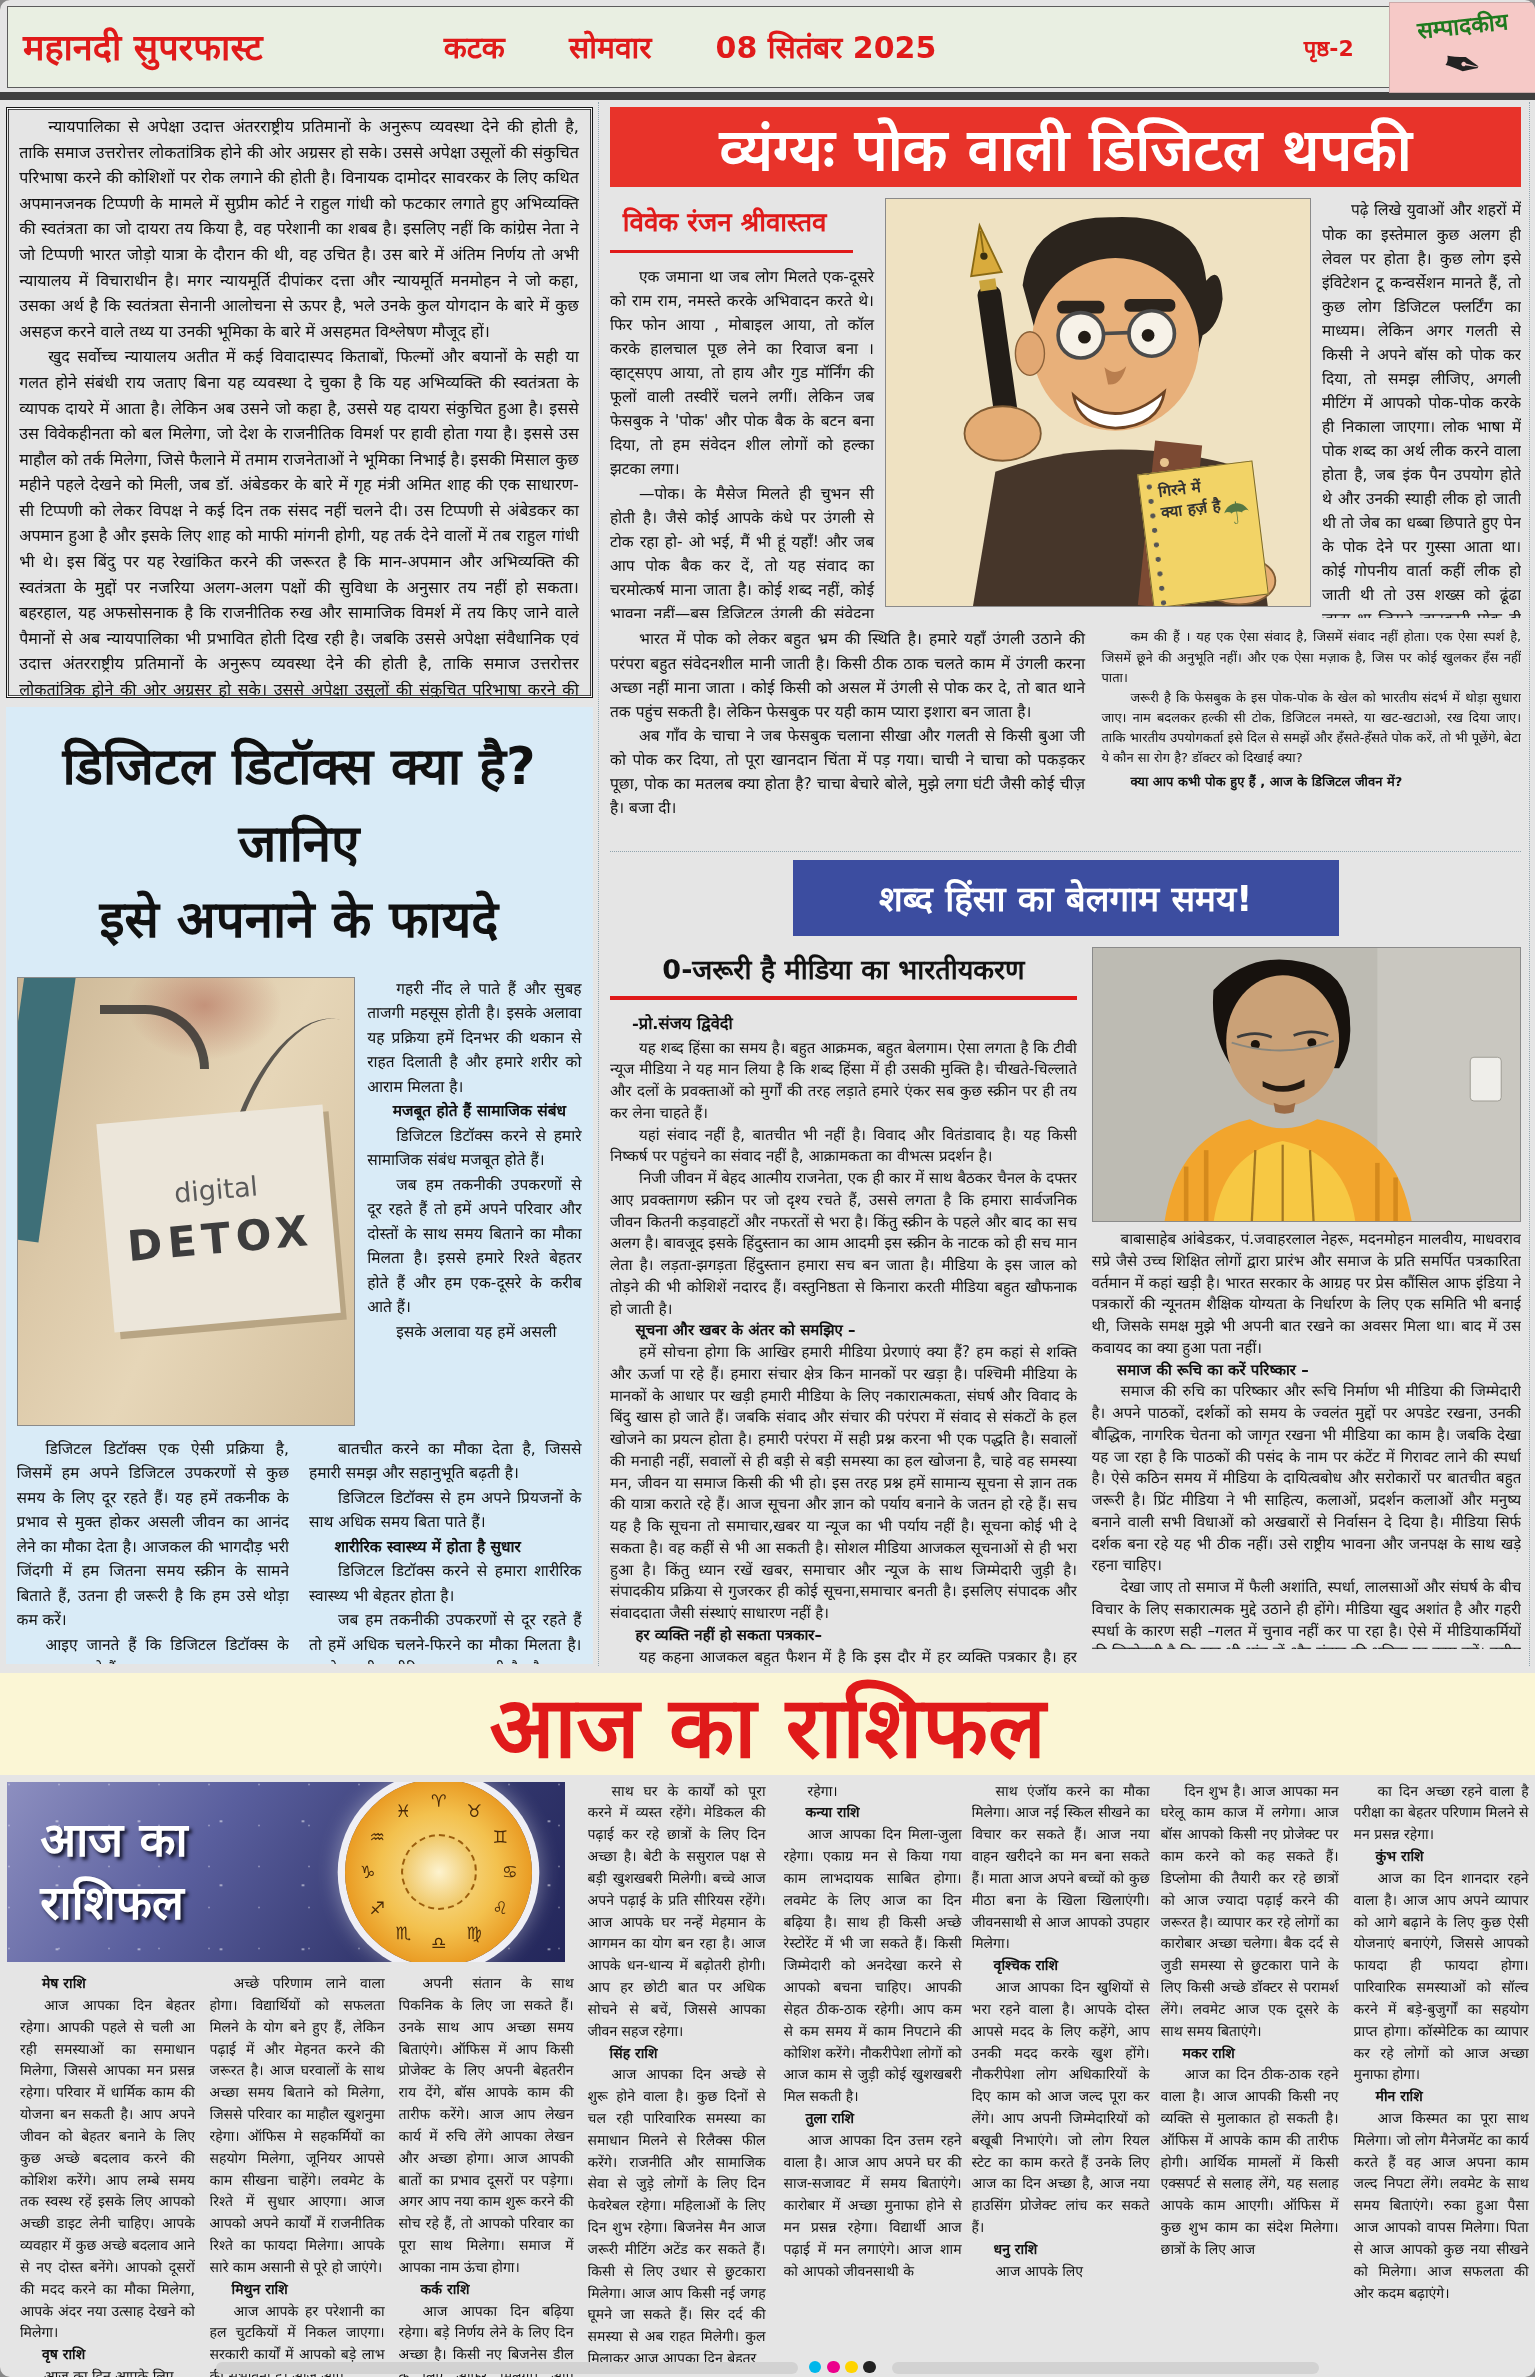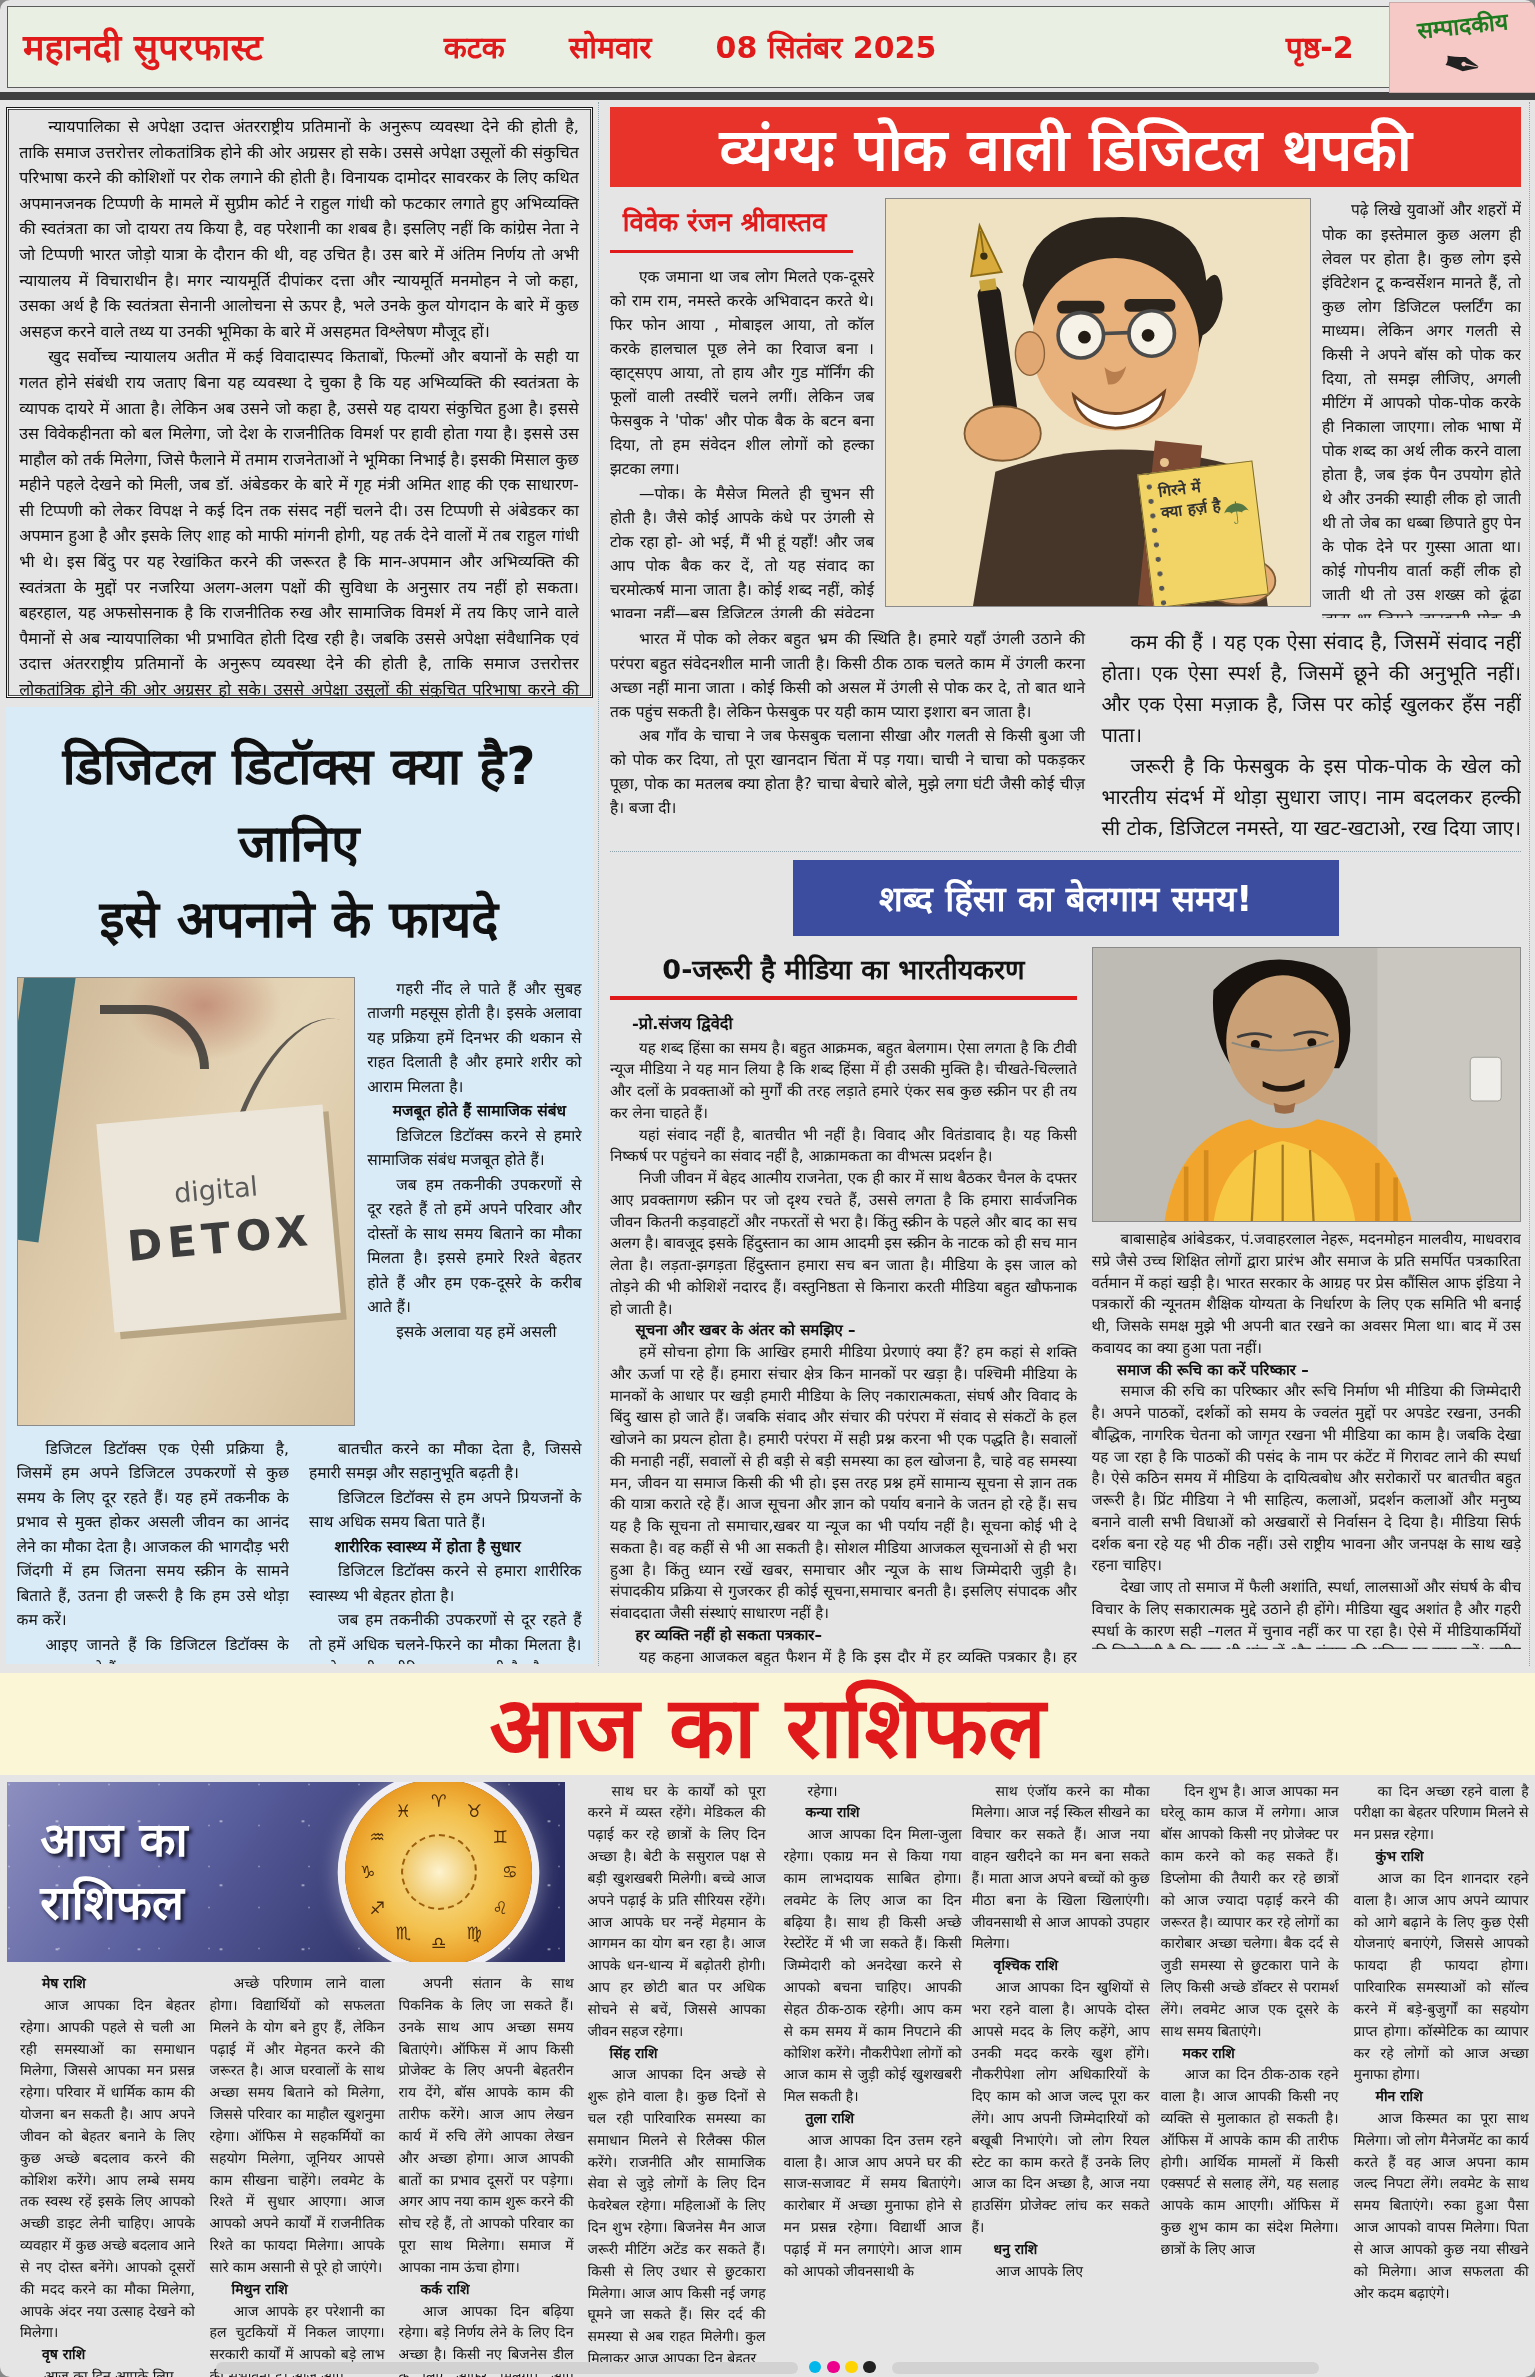--- a/index.html
+++ b/index.html
@@ -8,21 +8,21 @@
     width:1535px; height:2377px; margin:0 auto; background:#e5e5e5;
     position:relative; overflow:hidden;
     font-family:"DejaVu Sans", sans-serif; color:#111;border-radius:10px;
   }
   
   .masthead { margin:5.5px 7.3px 0; height:82px; background:#e9efe2; border:0.9px solid #5c5c5c;
     display:flex; align-items:center; padding:0 14.6px; position:relative; }
   .mh-title { font-size:36px; font-weight:700; color:#e01a1a; }
   .mh-mid  { position:absolute; left:0; right:155px; display:flex; justify-content:center; gap:64px; }
   .mh-item { font-size:30px; font-weight:700; color:#e01a1a; }
-  .mh-page { position:absolute; right:173px; font-size:30px; font-weight:700; color:#e01a1a; }
+  .mh-page { position:absolute; right:173px; font-size:22px; font-weight:700; color:#e01a1a; }
   .logo-box { position:absolute; right:-9px; top:-4.5px; width:147px; height:91px; background:#f6c9c7;
     border:0.9px solid #caa; text-align:center; overflow:hidden; }
   .logo-txt { display:block; font-size:23px; font-weight:700; color:#1e7a1e; transform:rotate(-6deg); margin-top:5.5px;}
   .pen-ic { font-size:47px; line-height:1; display:block; color:#222; transform:rotate(12deg); }
   .top-rule { height:8.2px; background:#3f3f3f; margin-top:4.5px; }
 
   
   .main { display:flex; padding:1.8px 5.5px 0; }
   .left-col { width:587px; }
   .right-col { flex:1; border-left:1.8px dotted #8fa3ad; border-right:1.8px dotted #8fa3ad; padding:0 7.3px 0 11px; margin-left:5.5px; }
@@ -70,21 +70,21 @@
   .cartoon { width:426px; height:409px; border:0.9px solid #8a8a8a; background:#efe2c2; position:relative; overflow:hidden; flex:none; }
   .book { position:absolute; left:259px; top:268px; width:116px; height:135px; background:#f2d366;
     transform:rotate(-7deg); border:0.9px solid #7a6a30; padding:9px 5.5px 5.5px 18px;
     background-image:radial-gradient(circle at 7.3px 9px,#555 2.3px,transparent 2.7px);
     background-size:12.7px 14.6px; background-repeat:repeat-y; background-position:1.8px 3.6px; }
   .book-title { font-size:15.5px; font-weight:700; color:#333; line-height:1.35; width:64px; }
   .book-man { position:absolute; right:7.3px; top:31px; font-size:31px; color:#574; }
   .sat-right { flex:1; font-size:15.5px; line-height:1.55; overflow:hidden; }
   .satire-bottom { display:flex; gap:16.4px; margin-top:9px; height:215px; overflow:hidden; }
   .sb-left { width:475px; font-size:15.5px; line-height:1.55; }
-  .sb-right { flex:1; font-size:20px; line-height:1.55; }
+  .sb-right { flex:1; font-size:13px; line-height:1.55; }
   .closing { font-weight:700; margin-top:3.6px; text-indent:29px; }
 
   
   .shabd { border-top:1.8px dotted #8fa3ad; margin-top:9px; padding-top:7.3px; }
   .shabd-banner { width:546px; height:76px; margin:0 auto 11px; background:#3c4da0;
     display:flex; align-items:center; justify-content:center; }
   .shabd-banner span { font-size:35px; font-weight:700; color:#fff; }
   .shabd-grid { display:flex; gap:14.6px; height:719px; overflow:hidden; }
   .sh-left { width:467px; }
   .shabd-sub { font-size:27px; font-weight:700; text-align:center; margin-top:3.6px; }

